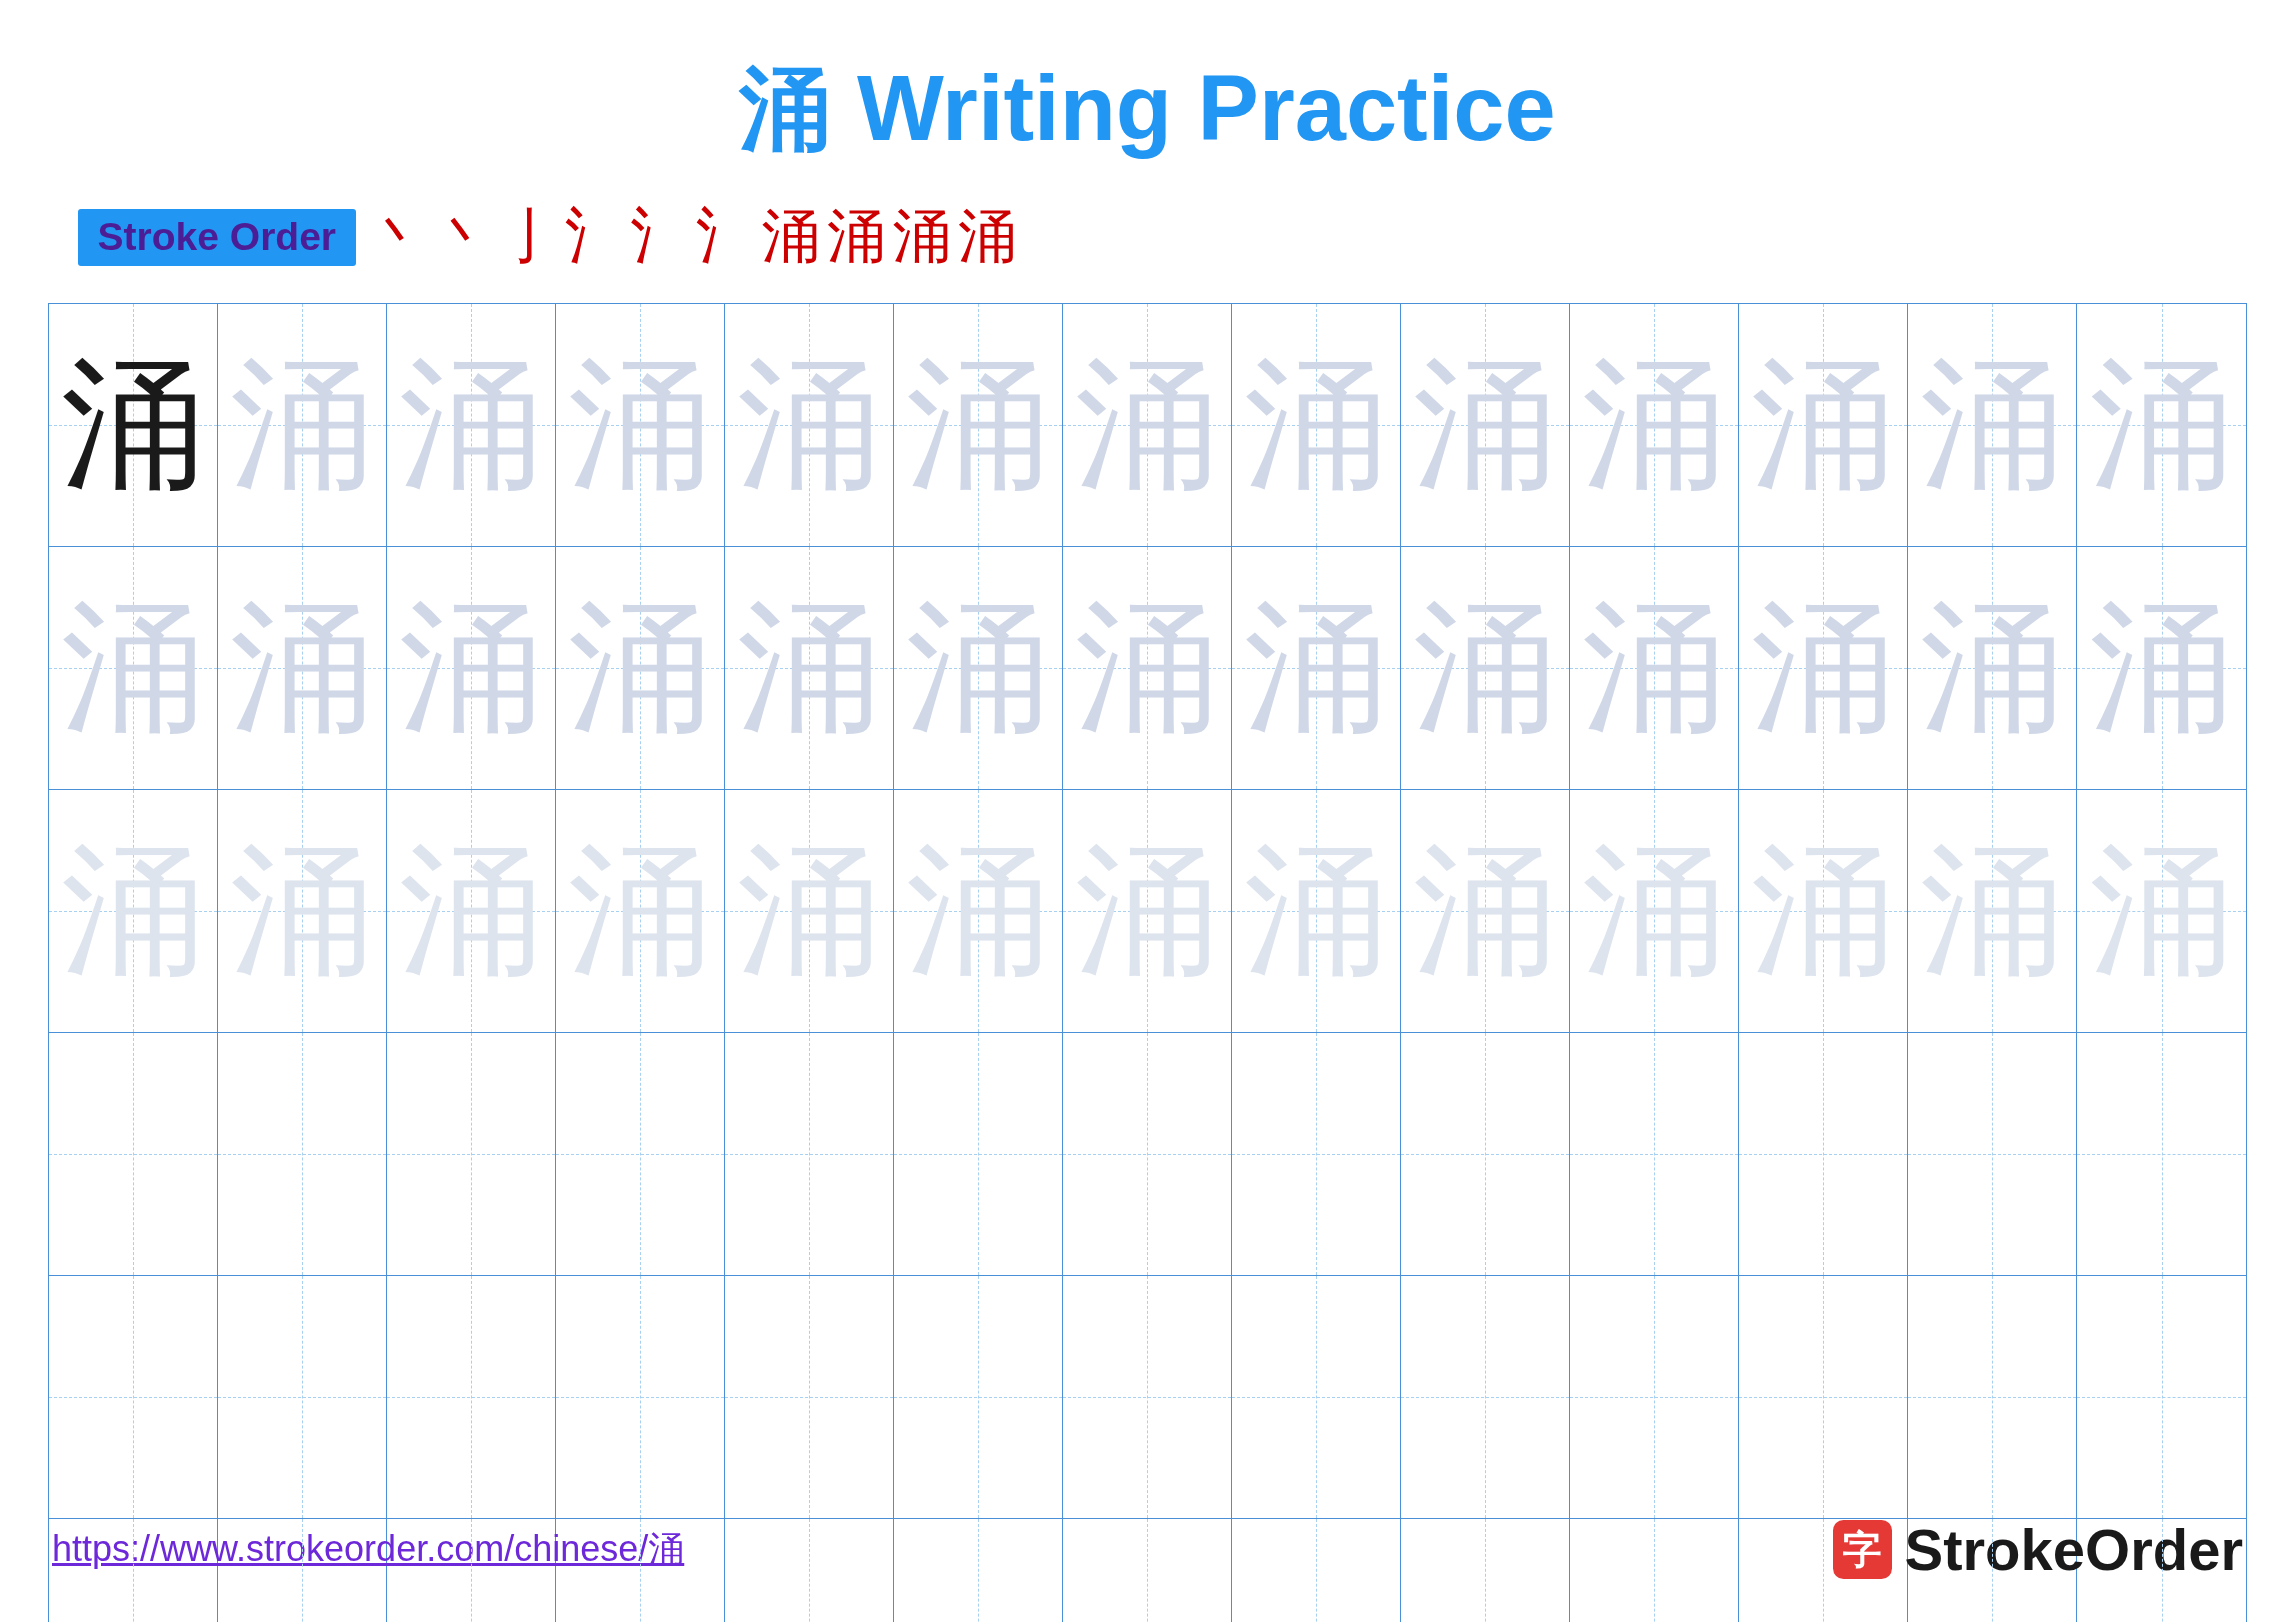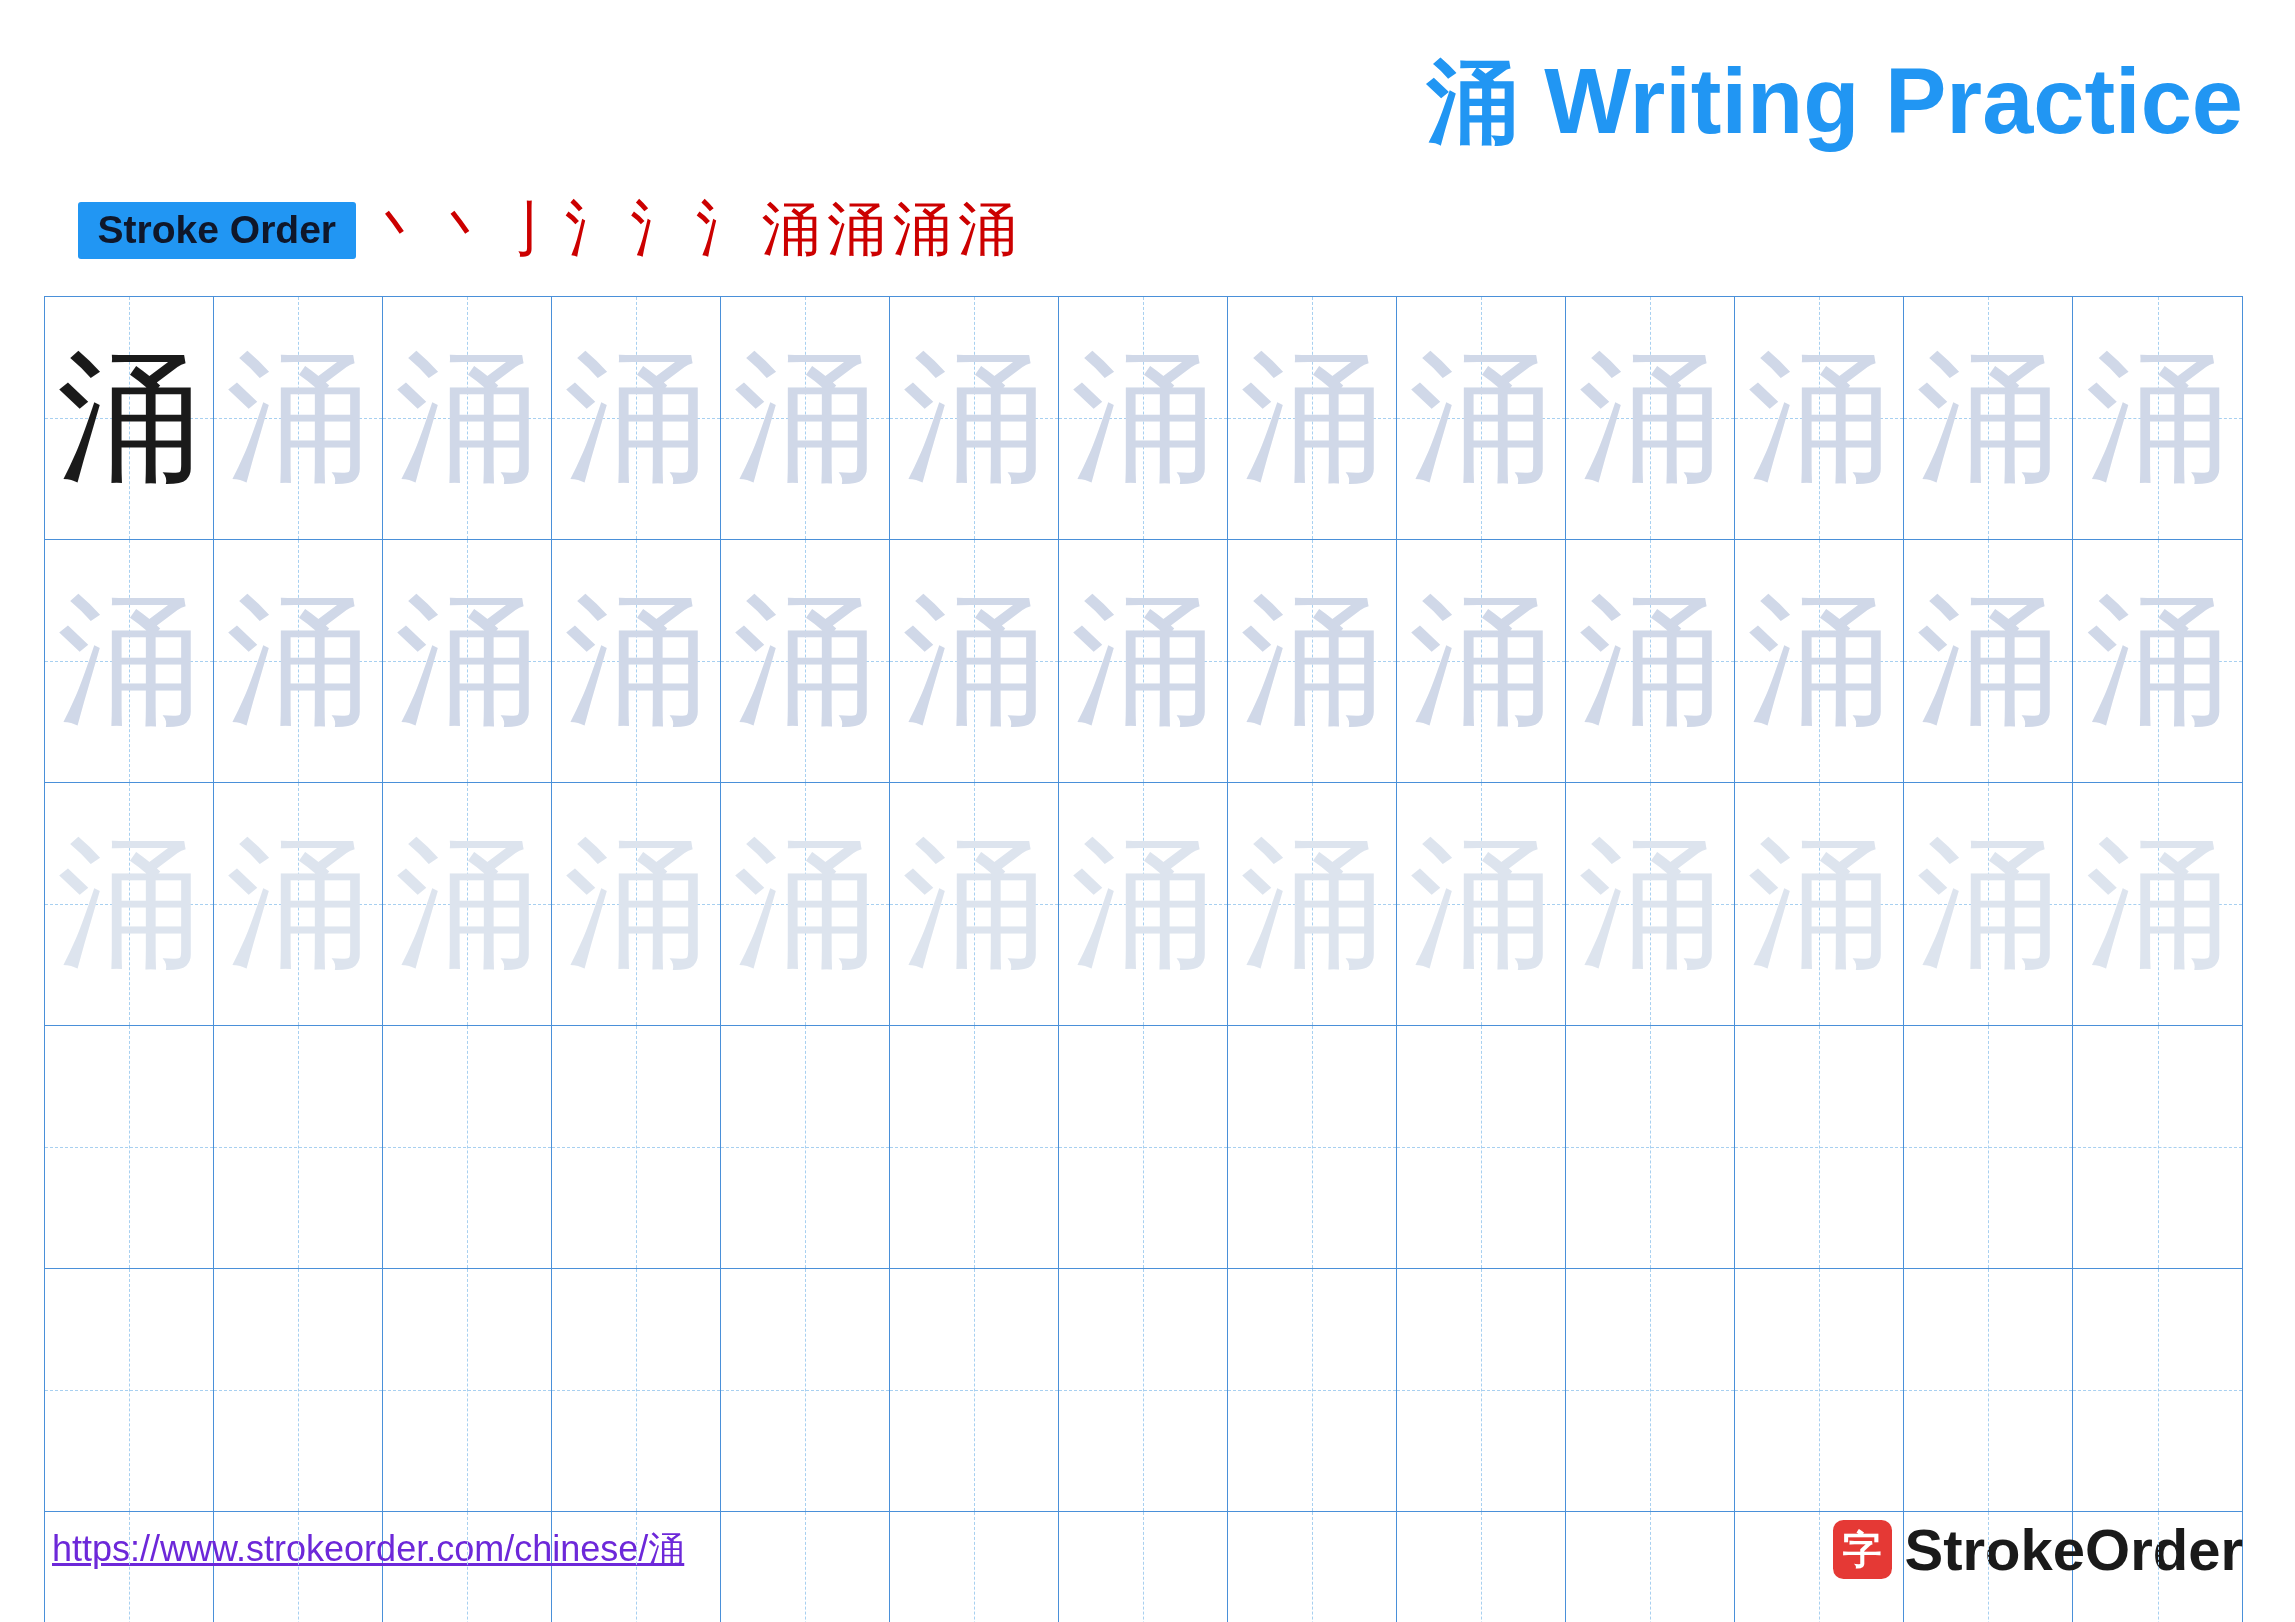--- a/index.html
+++ b/index.html
@@ -9,24 +9,24 @@
       width: 2295px;
       height: 1622px;
       overflow: hidden;
       position: relative;
     }
 
     .page {
       width: 2295px;
       height: 1622px;
       background: white;
-      padding: 27px 52px;
+      padding: 34px 52px;
       display: flex;
       flex-direction: column;
-      align-items: flex-end;
+      align-items: center;
     }
 
     .title {
       font-size: 92px;
       color: #2196F3;
       font-weight: bold;
       font-family: Arial, sans-serif;
       margin-top: 13px;
       margin-bottom: 26px;
     }
@@ -35,21 +35,21 @@
       display: flex;
       align-items: center;
       width: 100%;
       padding-left: 26px;
       margin-bottom: 26px;
       gap: 13px;
     }
 
     .stroke-order-badge {
       background: #2196F3;
-      color: #0f172a;
+      color: #4c1d95;
       font-size: 39px;
       font-family: Arial, sans-serif;
       font-weight: bold;
       padding: 6.5px 19.6px;
       border-radius: 3px;
       white-space: nowrap;
     }
 
     .stroke-sequence {
       display: flex;

